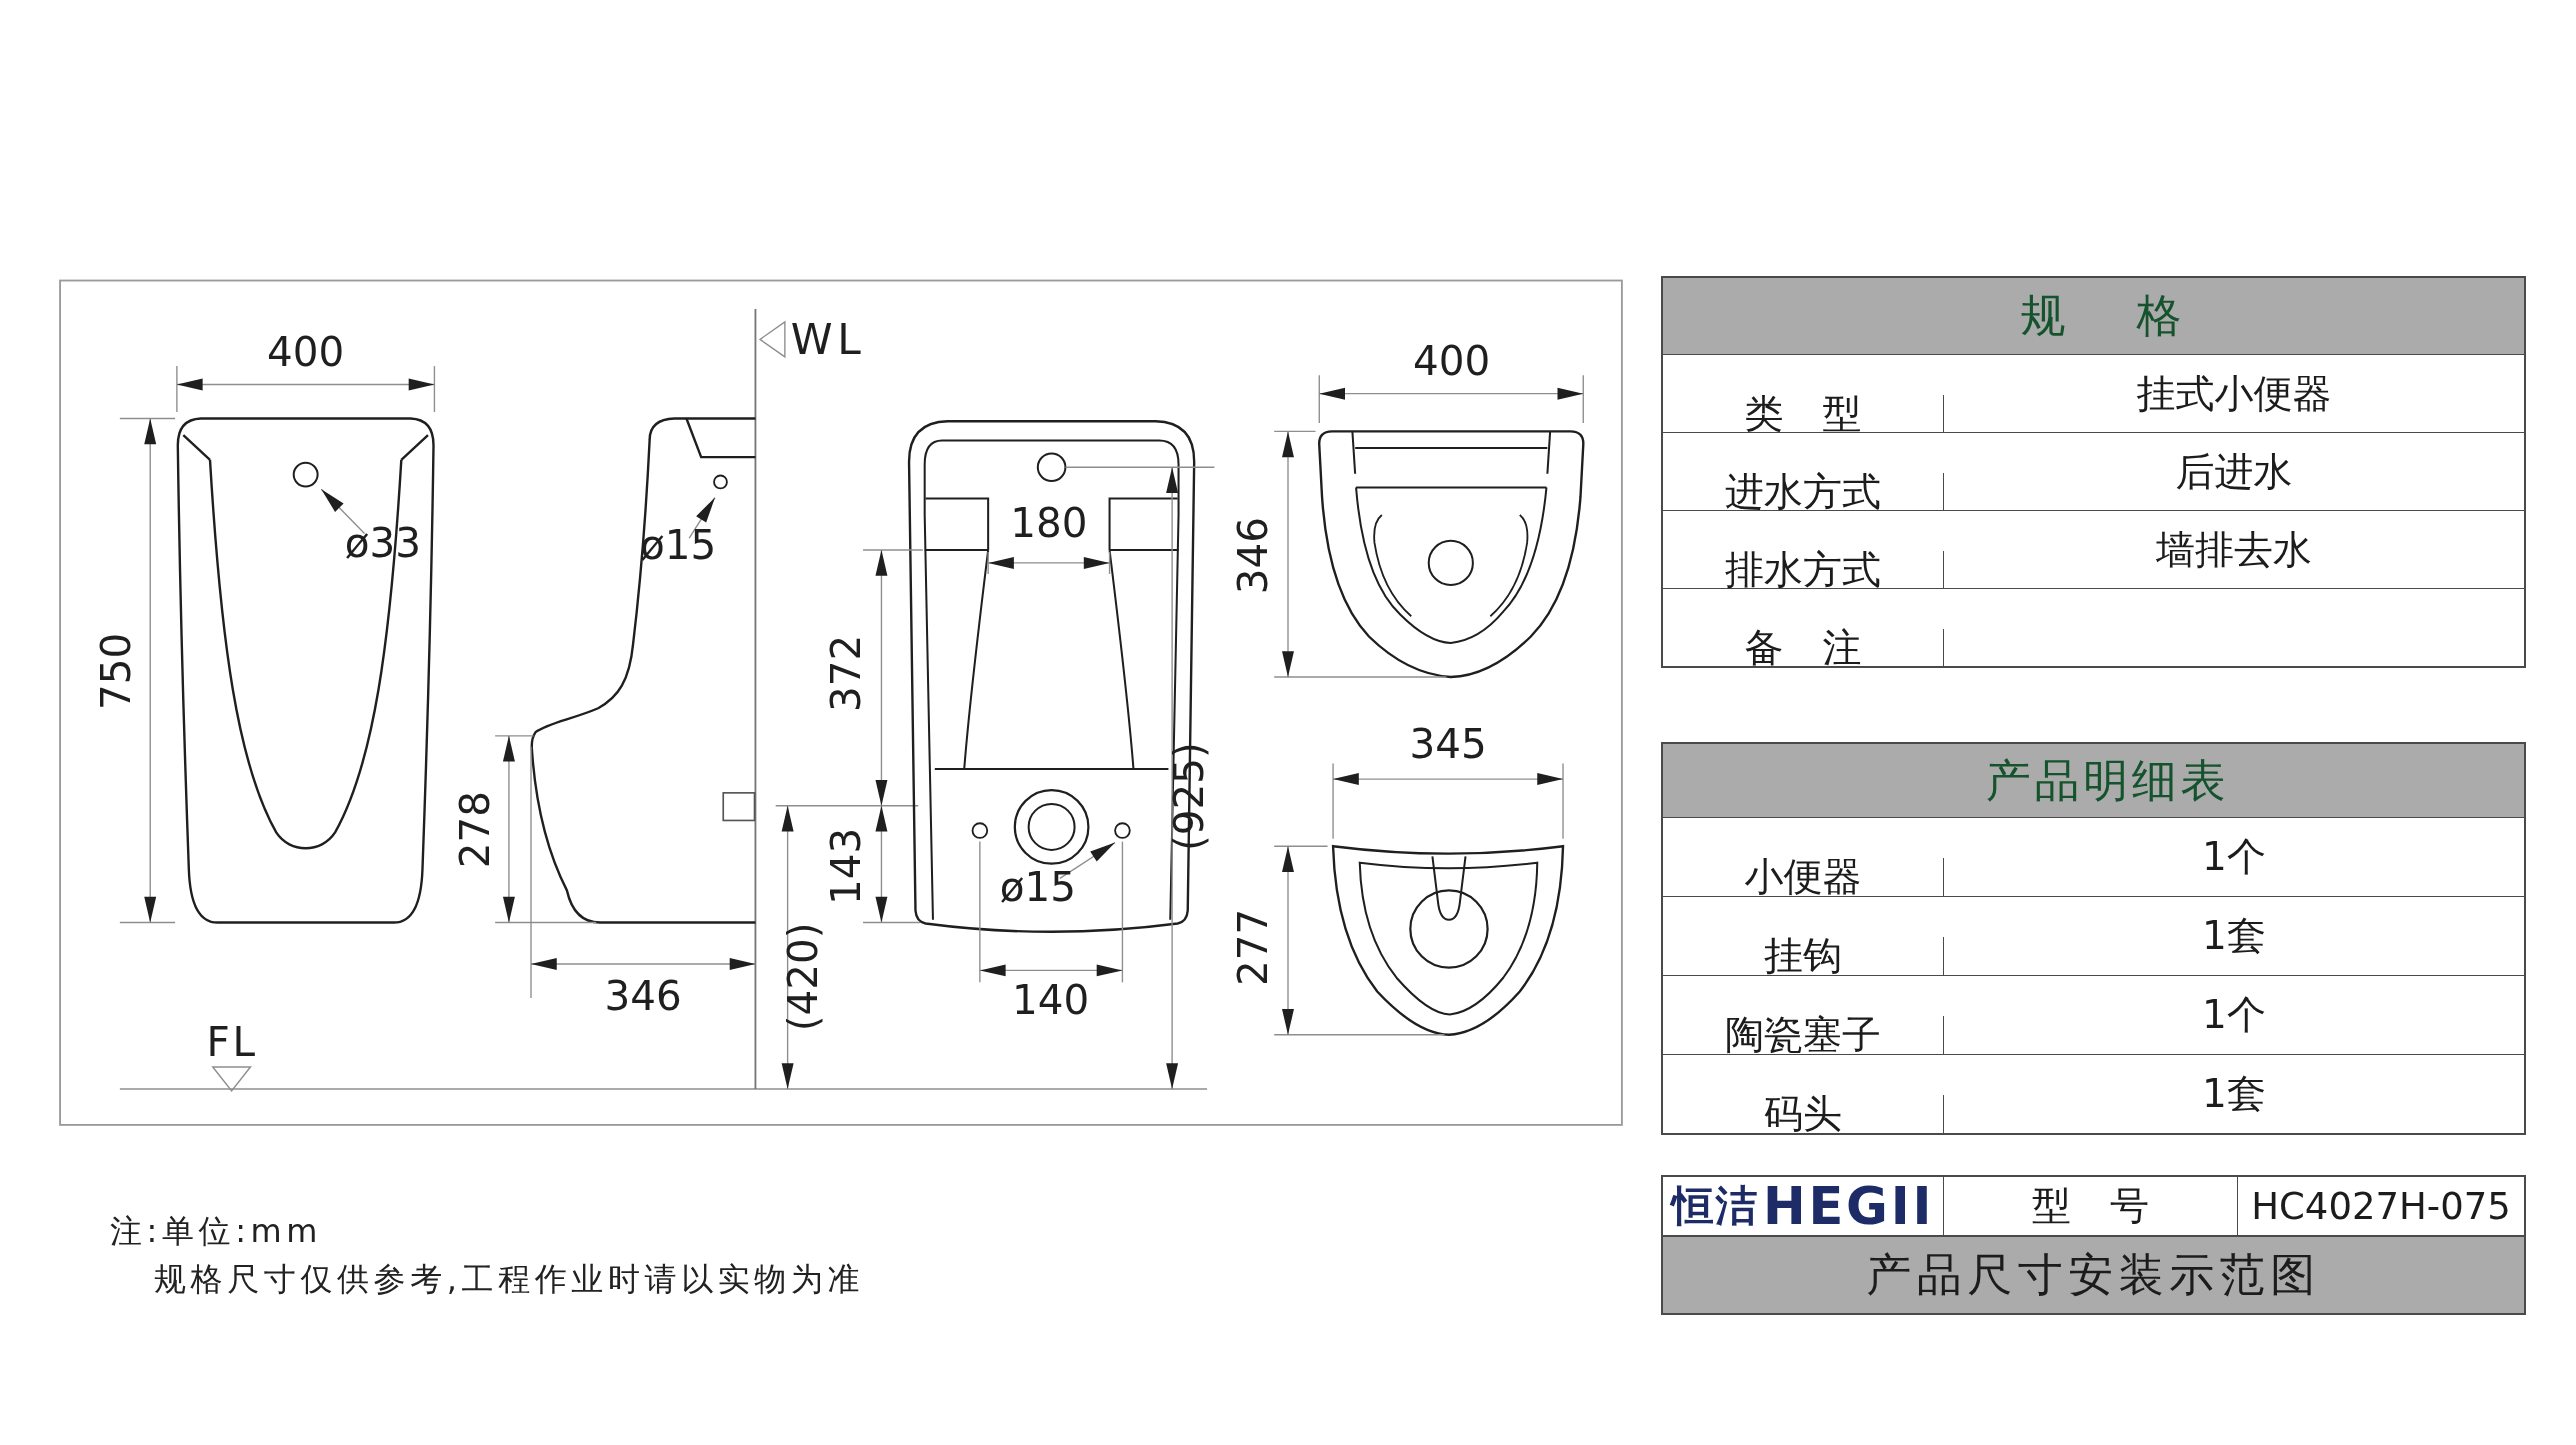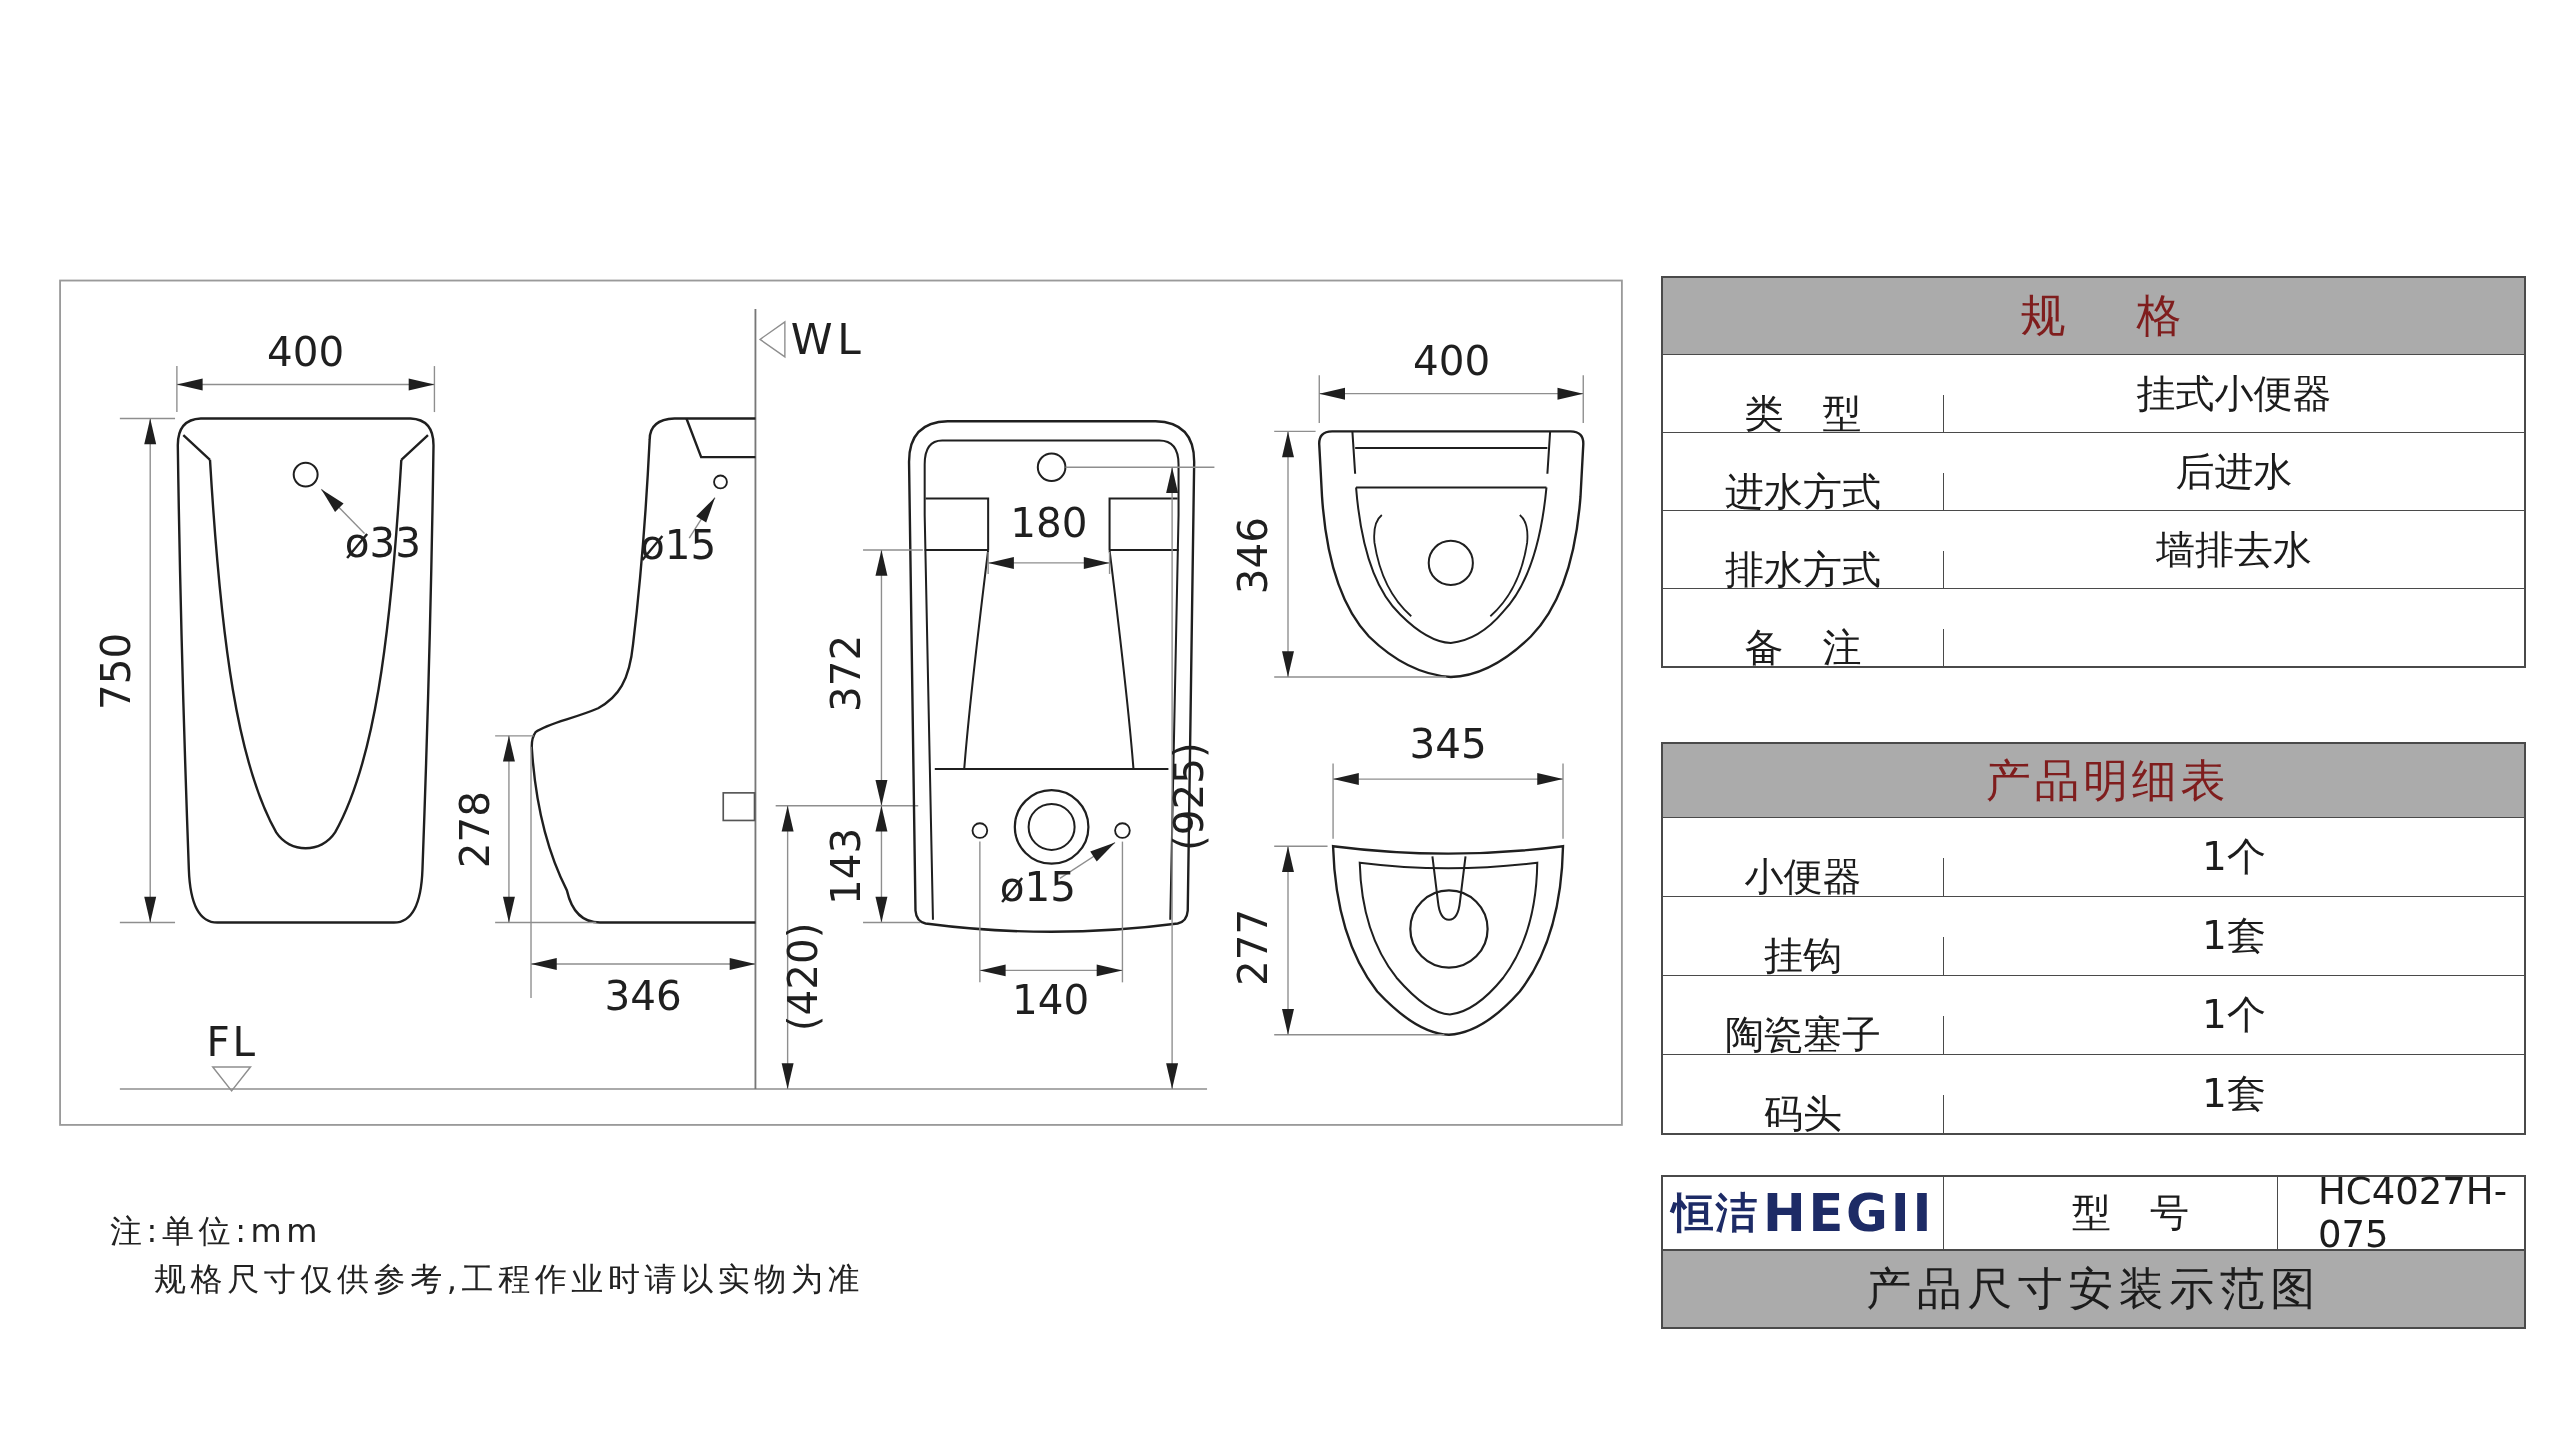--- a/index.html
+++ b/index.html
@@ -3,36 +3,36 @@
 <meta charset="utf-8">
 <style>
   html,body{margin:0;padding:0;background:#ffffff;}
   body{font-family:"DejaVu Sans","Liberation Sans",sans-serif;color:#222;}
   #canvas{position:relative;width:2576px;height:1445px;background:#fff;overflow:hidden;border-radius:31px;}
   svg text{font-family:"DejaVu Sans","Liberation Sans",sans-serif;fill:#1f1f1f;}
 
   
   .tbl{position:absolute;left:1661px;width:865px;border:2.8px solid #4a4a4a;box-sizing:border-box;background:#fff;}
   .tbl-header{background:#ababab;display:flex;align-items:center;justify-content:center;
-              font-size:45px;letter-spacing:13px;color:#7f1d1d;padding-left:28px;}
+              font-size:45px;letter-spacing:13px;color:#14532d;padding-left:28px;}
   .trow{display:flex;border-top:1.8px solid #4a4a4a;}
   .tcell{display:flex;align-items:center;justify-content:center;font-size:39px;color:#1c1c1c;box-sizing:border-box;}
   .tcell.lbl{width:281px;border-right:1.8px solid #4a4a4a;margin-top:40px;}
   .tcell.val{flex:1;}
 
   #spec-table{top:276px;}
   #spec-table .tbl-header{height:76px;}
   #spec-table .trow{height:77px;}
 
   #detail-table{top:742px;text-align:right;}
   #detail-table .tbl-header{height:73px;}
   #detail-table .trow{height:78px;}
 
   #title-block{position:absolute;left:1661px;top:1175px;width:865px;box-sizing:border-box;}
-  #title-row{display:flex;height:74px;border:2.8px solid #4a4a4a;border-bottom:none;box-sizing:border-box;background:#fff;gap:40px;}
+  #title-row{display:flex;height:60px;border:2.8px solid #4a4a4a;border-bottom:none;box-sizing:border-box;background:#fff;}
   .tb-cell{display:flex;align-items:center;justify-content:center;box-sizing:border-box;}
   #logo-cell{width:281px;border-right:1.8px solid #4a4a4a;}
   #model-label-cell{width:294px;border-right:1.8px solid #4a4a4a;font-size:39px;color:#1c1c1c;}
   #model-value-cell{flex:1;font-size:37px;color:#1c1c1c;}
   #caption-band{height:80px;background:#ababab;border:2.8px solid #4a4a4a;box-sizing:border-box;
                 display:flex;align-items:center;justify-content:center;font-size:45px;letter-spacing:5.5px;color:#1c1c1c;}
   .logo-cn{font-size:42px;font-weight:bold;color:#1d2b66;letter-spacing:1.8px;}
   .logo-en{font-size:51px;font-weight:bold;color:#1d2b66;letter-spacing:2.8px;margin-left:3.7px;}
 
   

